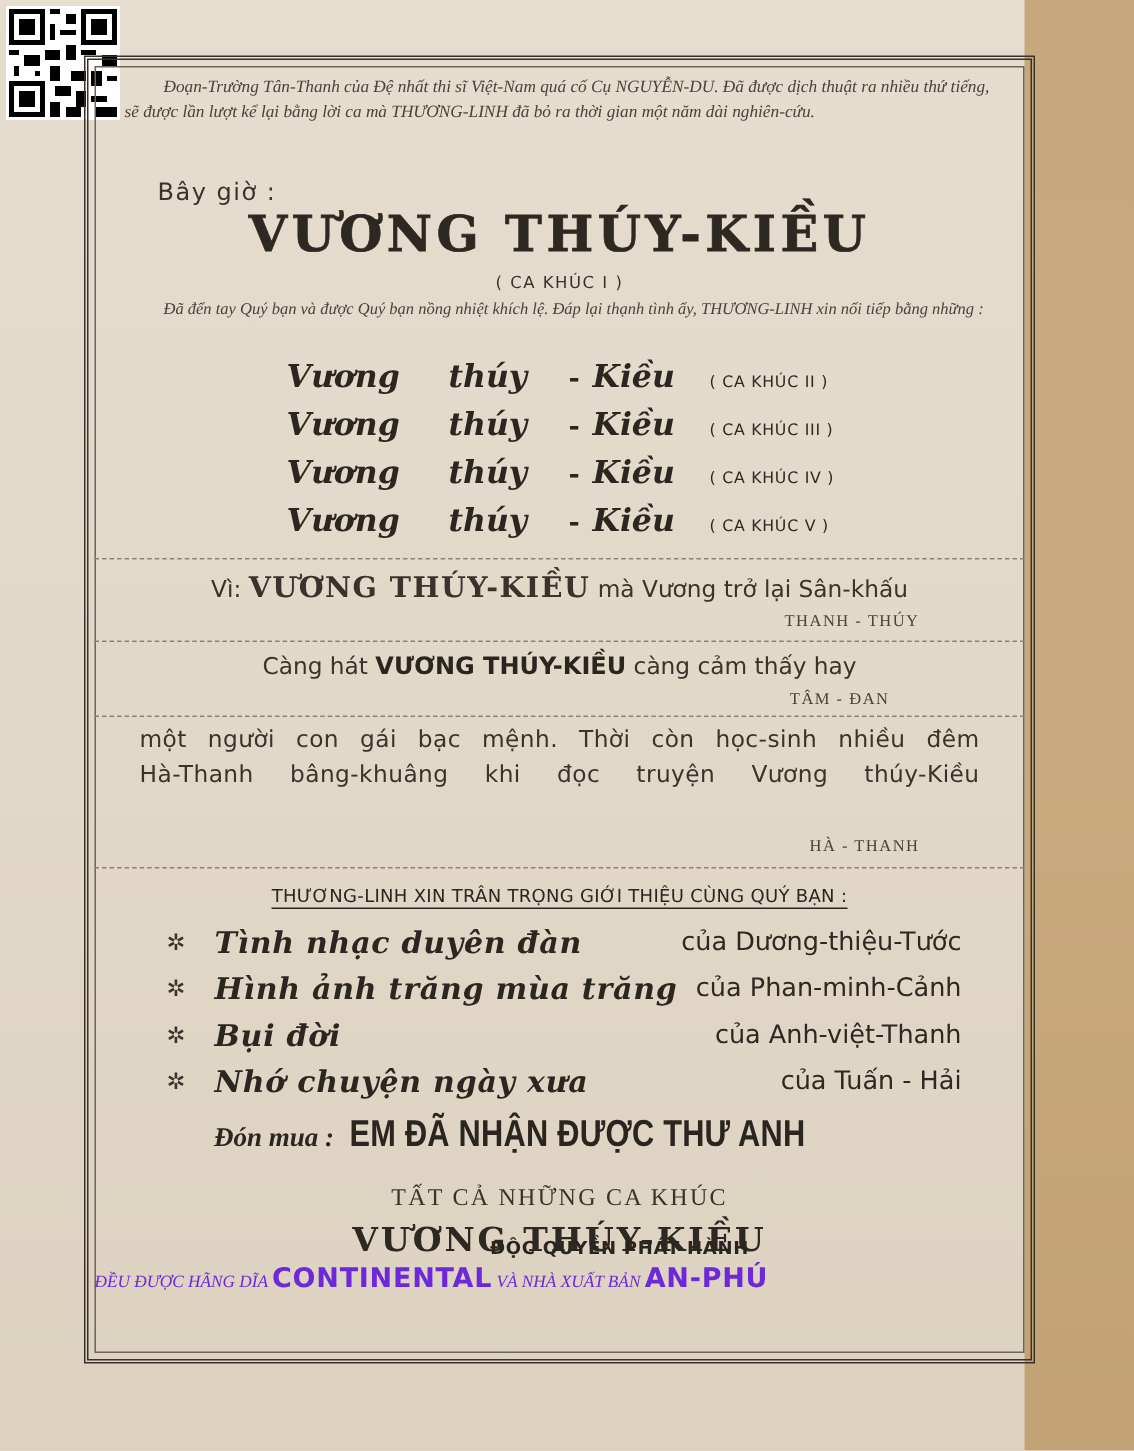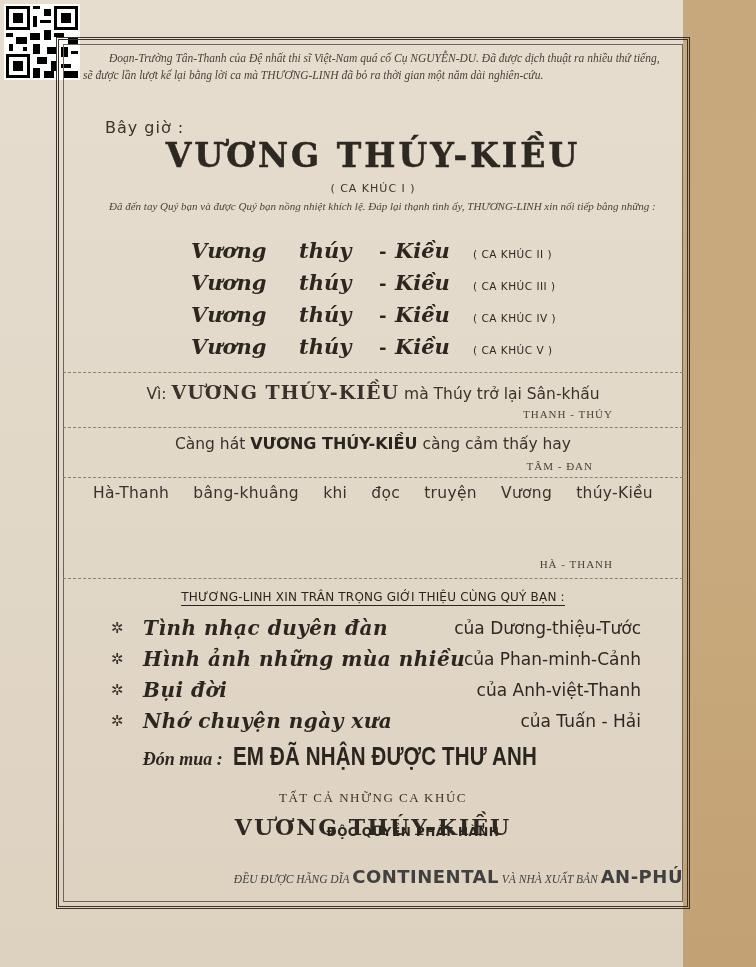--- a/index.html
+++ b/index.html
@@ -121,30 +121,30 @@
     font-family: "Liberation Serif", serif; font-style: italic; font-weight: bold;
     font-size: 18px; color: #2c2620; margin-right: 10px;
   }
   .don-mua-title {
     font-family: "Liberation Sans", sans-serif; font-weight: bold; font-size: 25px;
     color: #2a251f; letter-spacing: 0.2px; transform: scaleX(0.82); display: inline-block;
     transform-origin: left center;
   }
   .tat-ca {
     position: absolute; left: 0; width: 620px; top: 746px; text-align: center;
-    font-family: "Liberation Serif", serif; font-size: 13px; letter-spacing: 1.5px; color: #3a332c;
+    font-family: "Liberation Serif", serif; font-size: 16px; letter-spacing: 1.5px; color: #3a332c;
   }
   .vtk-footer {
     position: absolute; left: 0; width: 620px; top: 770px; text-align: center;
     font-family: "DejaVu Serif", serif; font-weight: bold; font-size: 22px;
     letter-spacing: 2px; color: #2e2822;
   }
   .publisher {
-    position: absolute; left: 0; width: 620px; top: 798px; text-align: right;
-    white-space: nowrap; color: #404040; margin-top: 24px;
+    position: absolute; left: 0; width: 620px; top: 798px; text-align: left;
+    white-space: nowrap; color: #6d28d9;
   }
   .pub-small { font-family: "Liberation Serif", serif; font-style: italic; font-size: 11.5px; }
   .pub-big { font-family: "DejaVu Sans", sans-serif; font-weight: bold; font-size: 18px; letter-spacing: 0.5px; }
   .doc-quyen {
     position: absolute; left: 0; width: 700px; top: 781px; text-align: center;
     font-weight: bold; font-size: 12px; letter-spacing: 0.5px; color: #2a251f;
   }
 </style>
 </head>
 <body>
@@ -237,53 +237,54 @@
       <span class="vtk-w2">thúy</span>
       <span class="vtk-dash">-</span>
       <span class="vtk-w3">Kiều</span>
       <span class="vtk-ck">( CA KHÚC V )</span>
     </div>
   </div>
 
   <div class="divider" style="top:328px;"></div>
 
   <div class="quote-line" style="top:337px;">
-    <span>Vì: </span><span class="deco-title">VƯƠNG THÚY-KIỀU</span><span> mà Thúy trở lại Sân-khấu</span>
+    <span>Vì: </span><span class="deco-title">VƯƠNG THÚY-KIỀU</span><span> mà Vương trở lại Sân-khấu</span>
   </div>
   <div class="attr" style="top:364px; right:70px;">THANH - THÚY</div>
 
   <div class="divider" style="top:383px;"></div>
 
   <div class="quote-line" style="top:390px;">
     <span>Càng hát </span><span class="bold-title">VƯƠNG THÚY-KIỀU</span><span> càng cảm thấy hay</span>
   </div>
   <div class="attr" style="top:416px; right:90px;">TÂM - ĐAN</div>
 
   <div class="divider" style="top:433px;"></div>
 
   <div class="para">
+    <span class="line">một người con gái bạc mệnh. Thời còn học-sinh nhiều đêm</span>
     <span class="line">Hà-Thanh bâng-khuâng khi đọc truyện Vương thúy-Kiều</span>
   </div>
   <div class="attr" style="top:514px; right:70px;text-align:center;">HÀ - THANH</div>
 
   <div class="divider" style="top:534px;"></div>
 
   <div class="intro-heading">
     <span>THƯƠNG-LINH XIN TRÂN TRỌNG GIỚI THIỆU CÙNG QUÝ BẠN :</span>
   </div>
 
   <div class="song-list">
     <div class="song-row">
       <span class="star">✲</span>
       <span class="song-title">Tình nhạc duyên đàn</span>
       <span class="song-author">của Dương-thiệu-Tước</span>
     </div>
     <div class="song-row">
       <span class="star">✲</span>
-      <span class="song-title">Hình ảnh những mùa nhiều</span>
+      <span class="song-title">Hình ảnh trăng mùa trăng</span>
       <span class="song-author">của Phan-minh-Cảnh</span>
     </div>
     <div class="song-row">
       <span class="star">✲</span>
       <span class="song-title">Bụi đời</span>
       <span class="song-author">của Anh-việt-Thanh</span>
     </div>
     <div class="song-row">
       <span class="star">✲</span>
       <span class="song-title">Nhớ chuyện ngày xưa</span>

